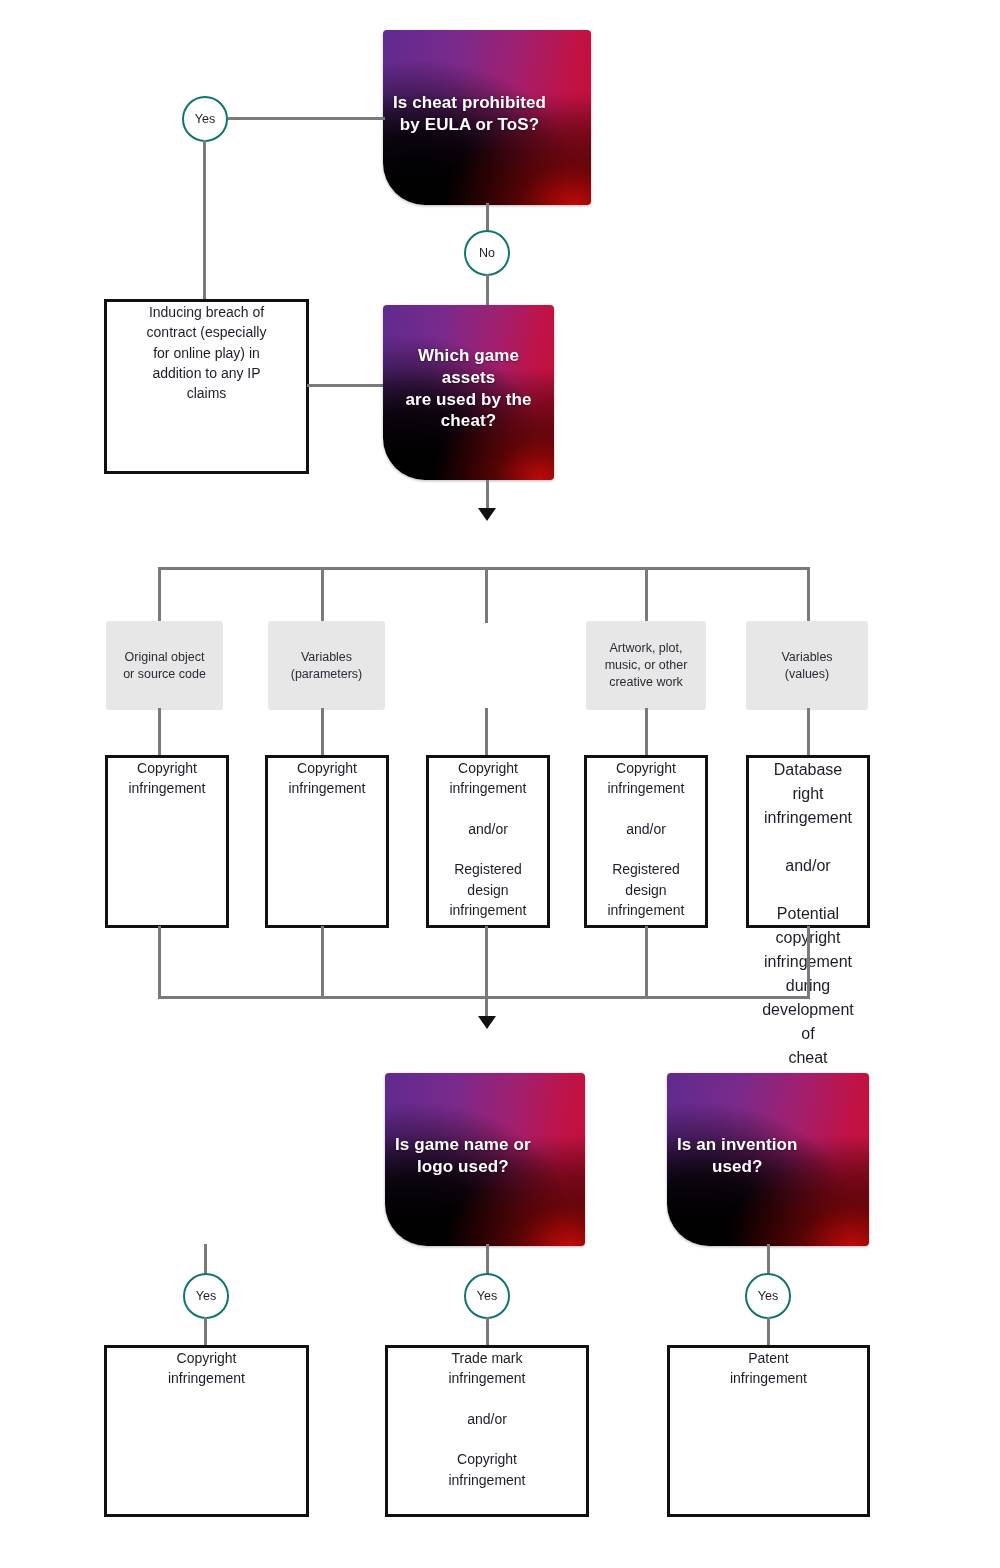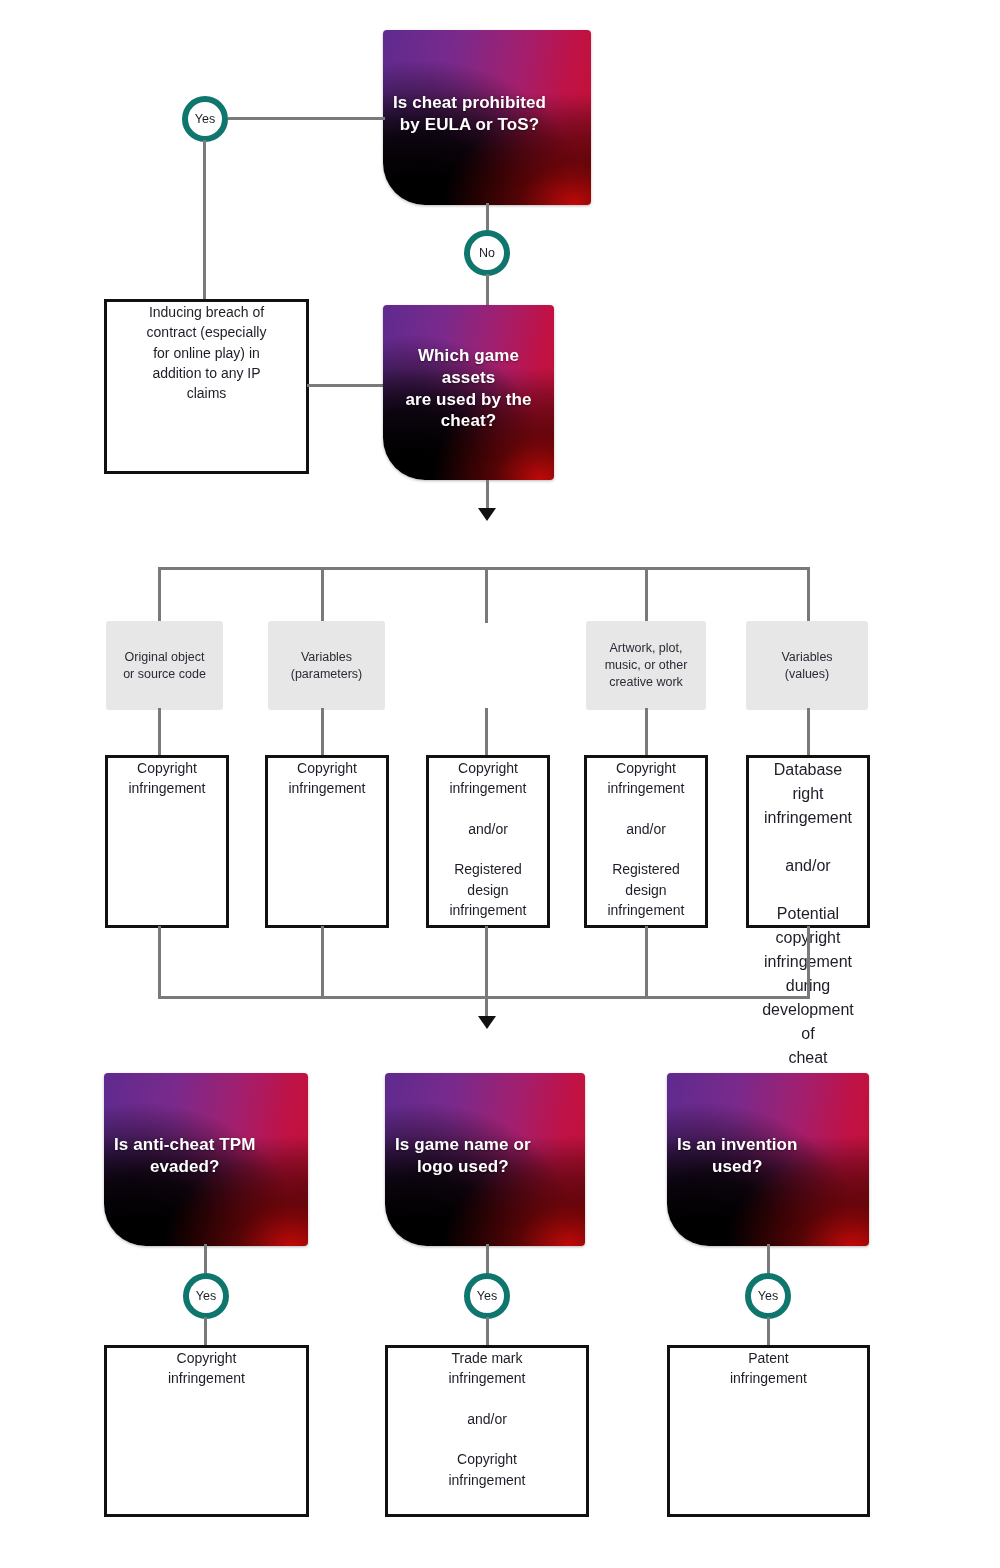--- a/index.html
+++ b/index.html
@@ -105,21 +105,21 @@
   }
 
   
   .badge {
     position: absolute;
     box-sizing: border-box;
     width: 46px;
     height: 46px;
     border-radius: 50%;
     background: #ffffff;
-    border: 6px solid #0f766e;
+    border: 2px solid #0f766e;
     display: flex;
     align-items: center;
     justify-content: center;
   }
   .badge .blabel {
     font-size: 12.5px;
     color: #1d1d27;
     line-height: 1;
   }
 </style>
@@ -242,24 +242,20 @@
   <div class="conn v" style="left:321px; top:926px; height:72px;"></div>
   <div class="conn v" style="left:485px; top:926px; height:72px;"></div>
   <div class="conn v" style="left:645px; top:926px; height:72px;"></div>
   <div class="conn v" style="left:807px; top:926px; height:72px;"></div>
 
   <div class="conn h" style="left:158px; top:996px; width:652px;"></div>
 
   <div class="conn v" style="left:485px; top:996px; height:28px;"></div>
   <div class="arrow-down" style="left:478px; top:1016px;"></div>
 
-  <div class="decision" style="left:104px; top:1073px; width:204px; height:173px;">
-    <div class="dlabel">Is anti-cheat TPM
-evaded?</div>
-  </div>
   <div class="conn v" style="left:204px; top:1244px; height:32px;"></div>
   <div class="badge" style="left:183px; top:1273px;">
     <div class="blabel">Yes</div>
   </div>
   <div class="conn v" style="left:204px; top:1317px; height:30px;"></div>
   <div class="outcome" style="left:104px; top:1345px; width:205px; height:172px;">
     <div class="olabel">Copyright
 infringement</div>
   </div>
 

